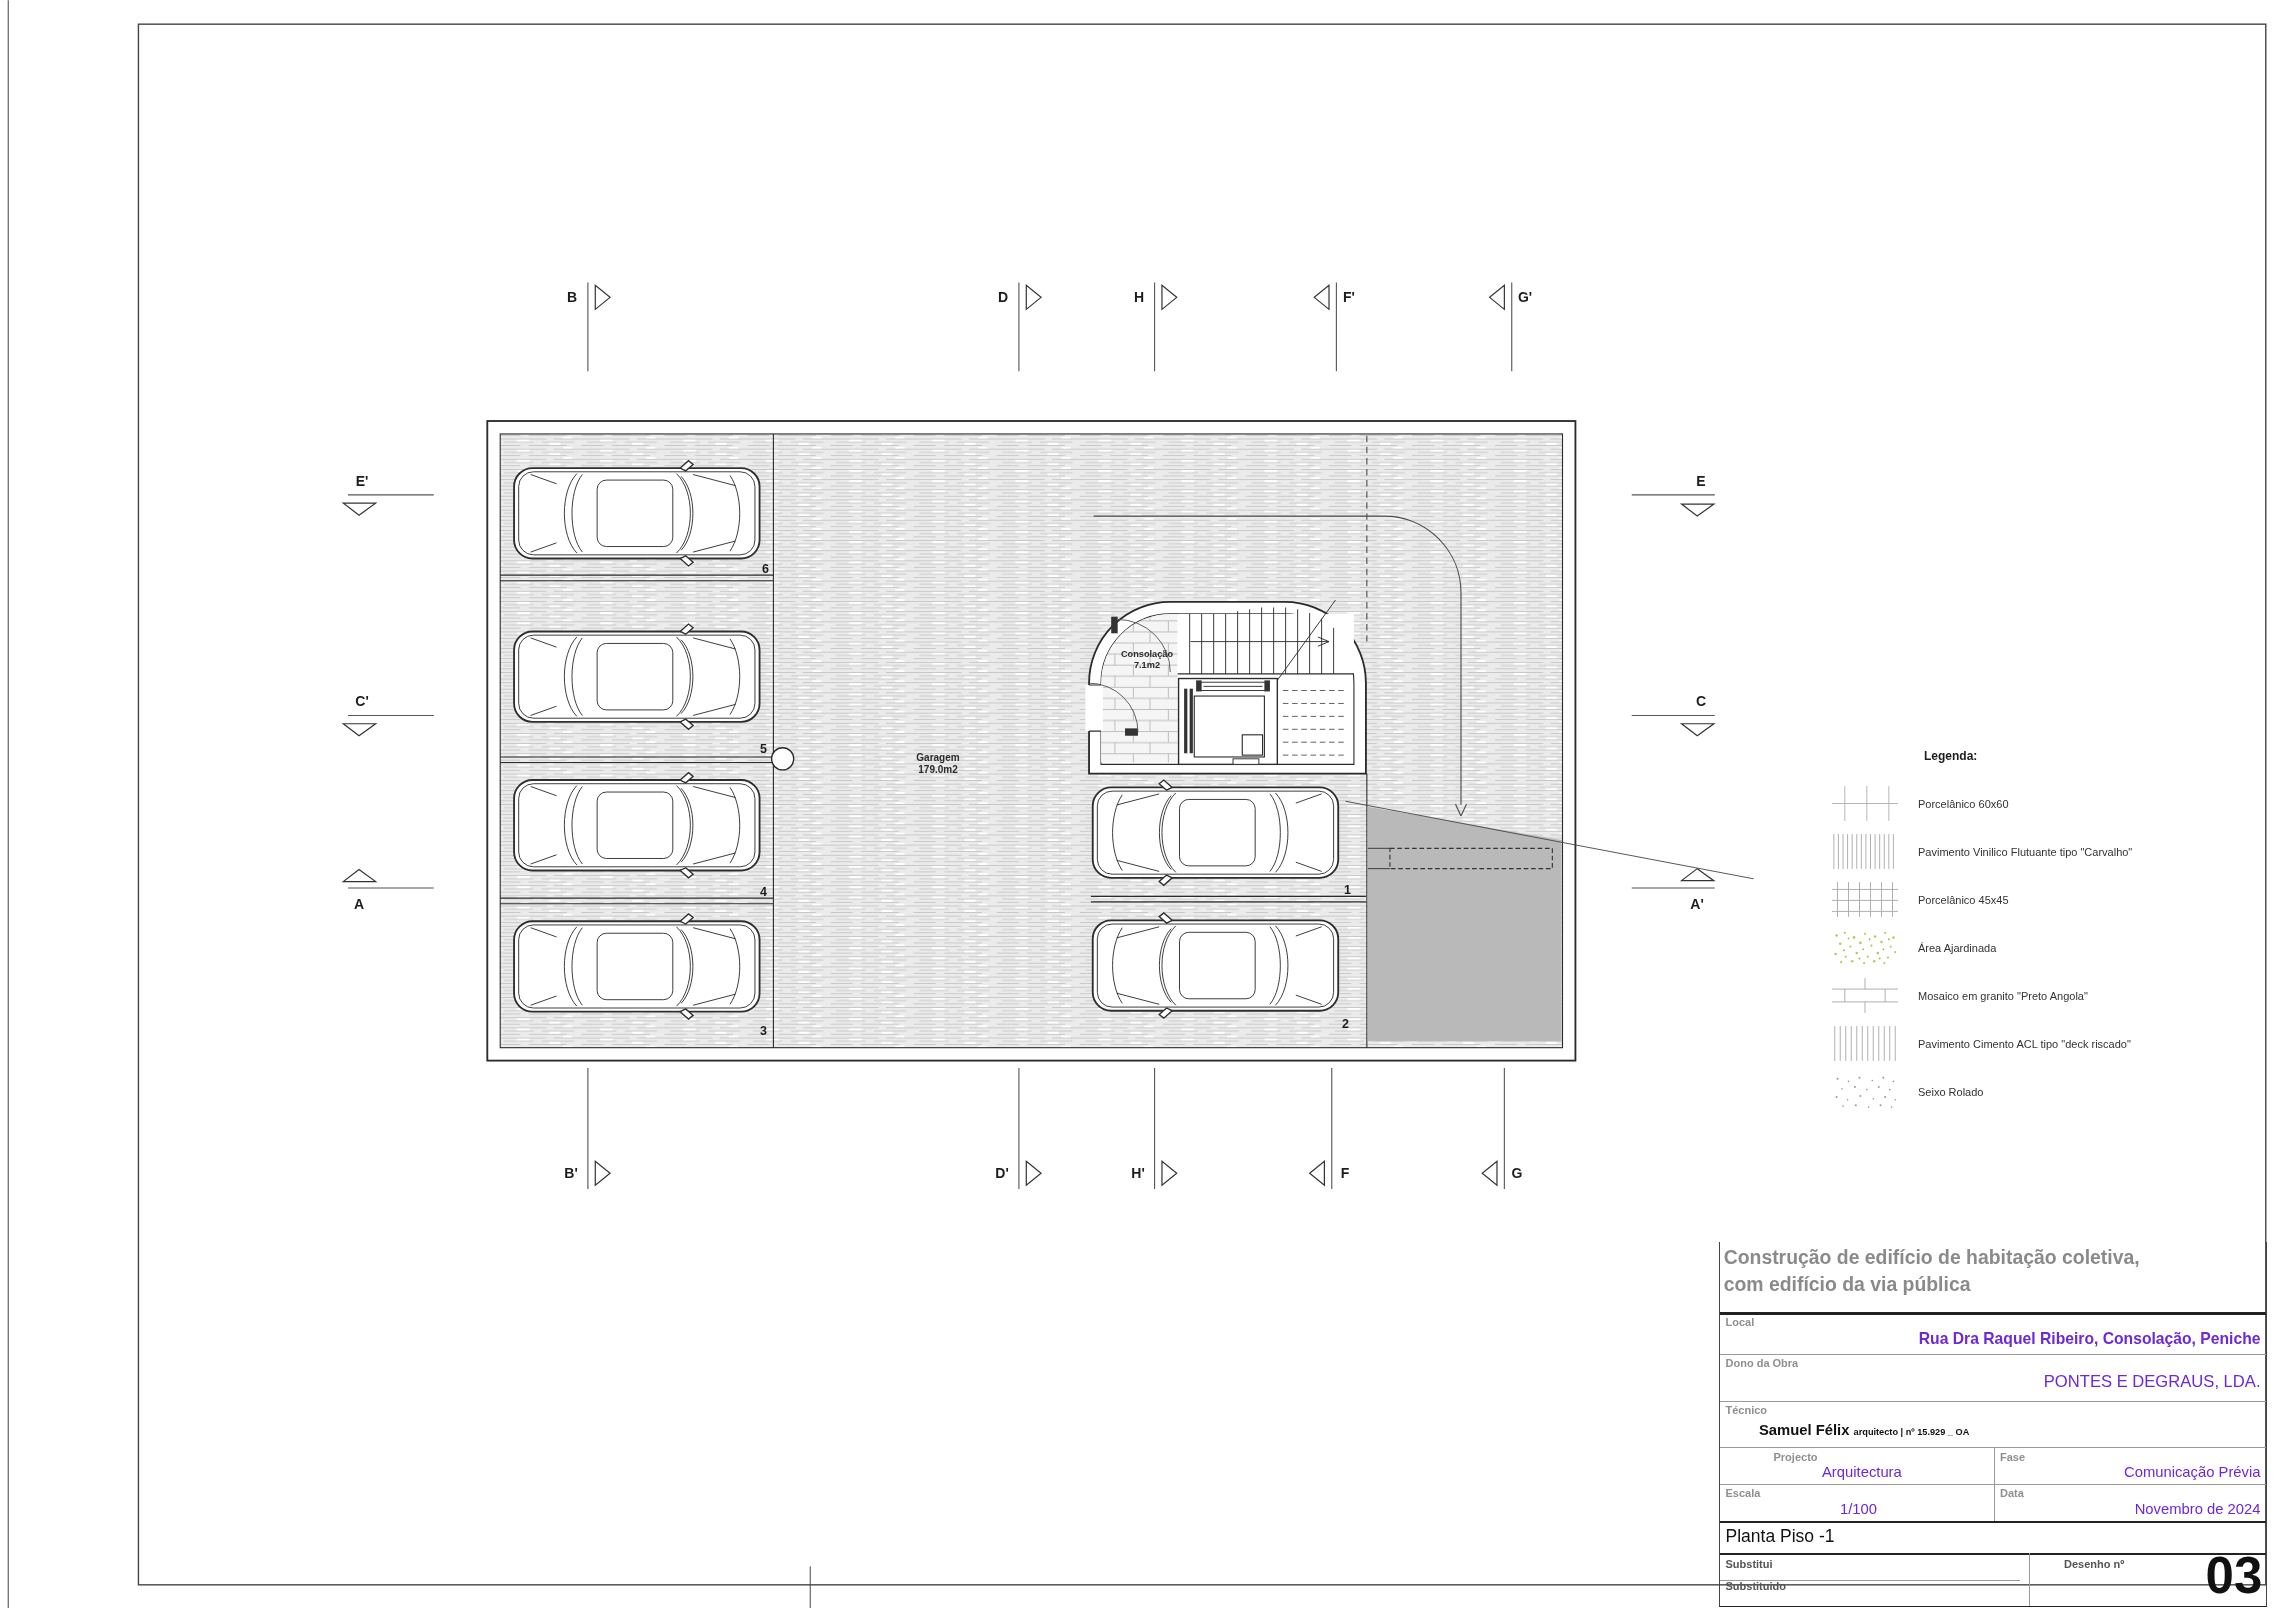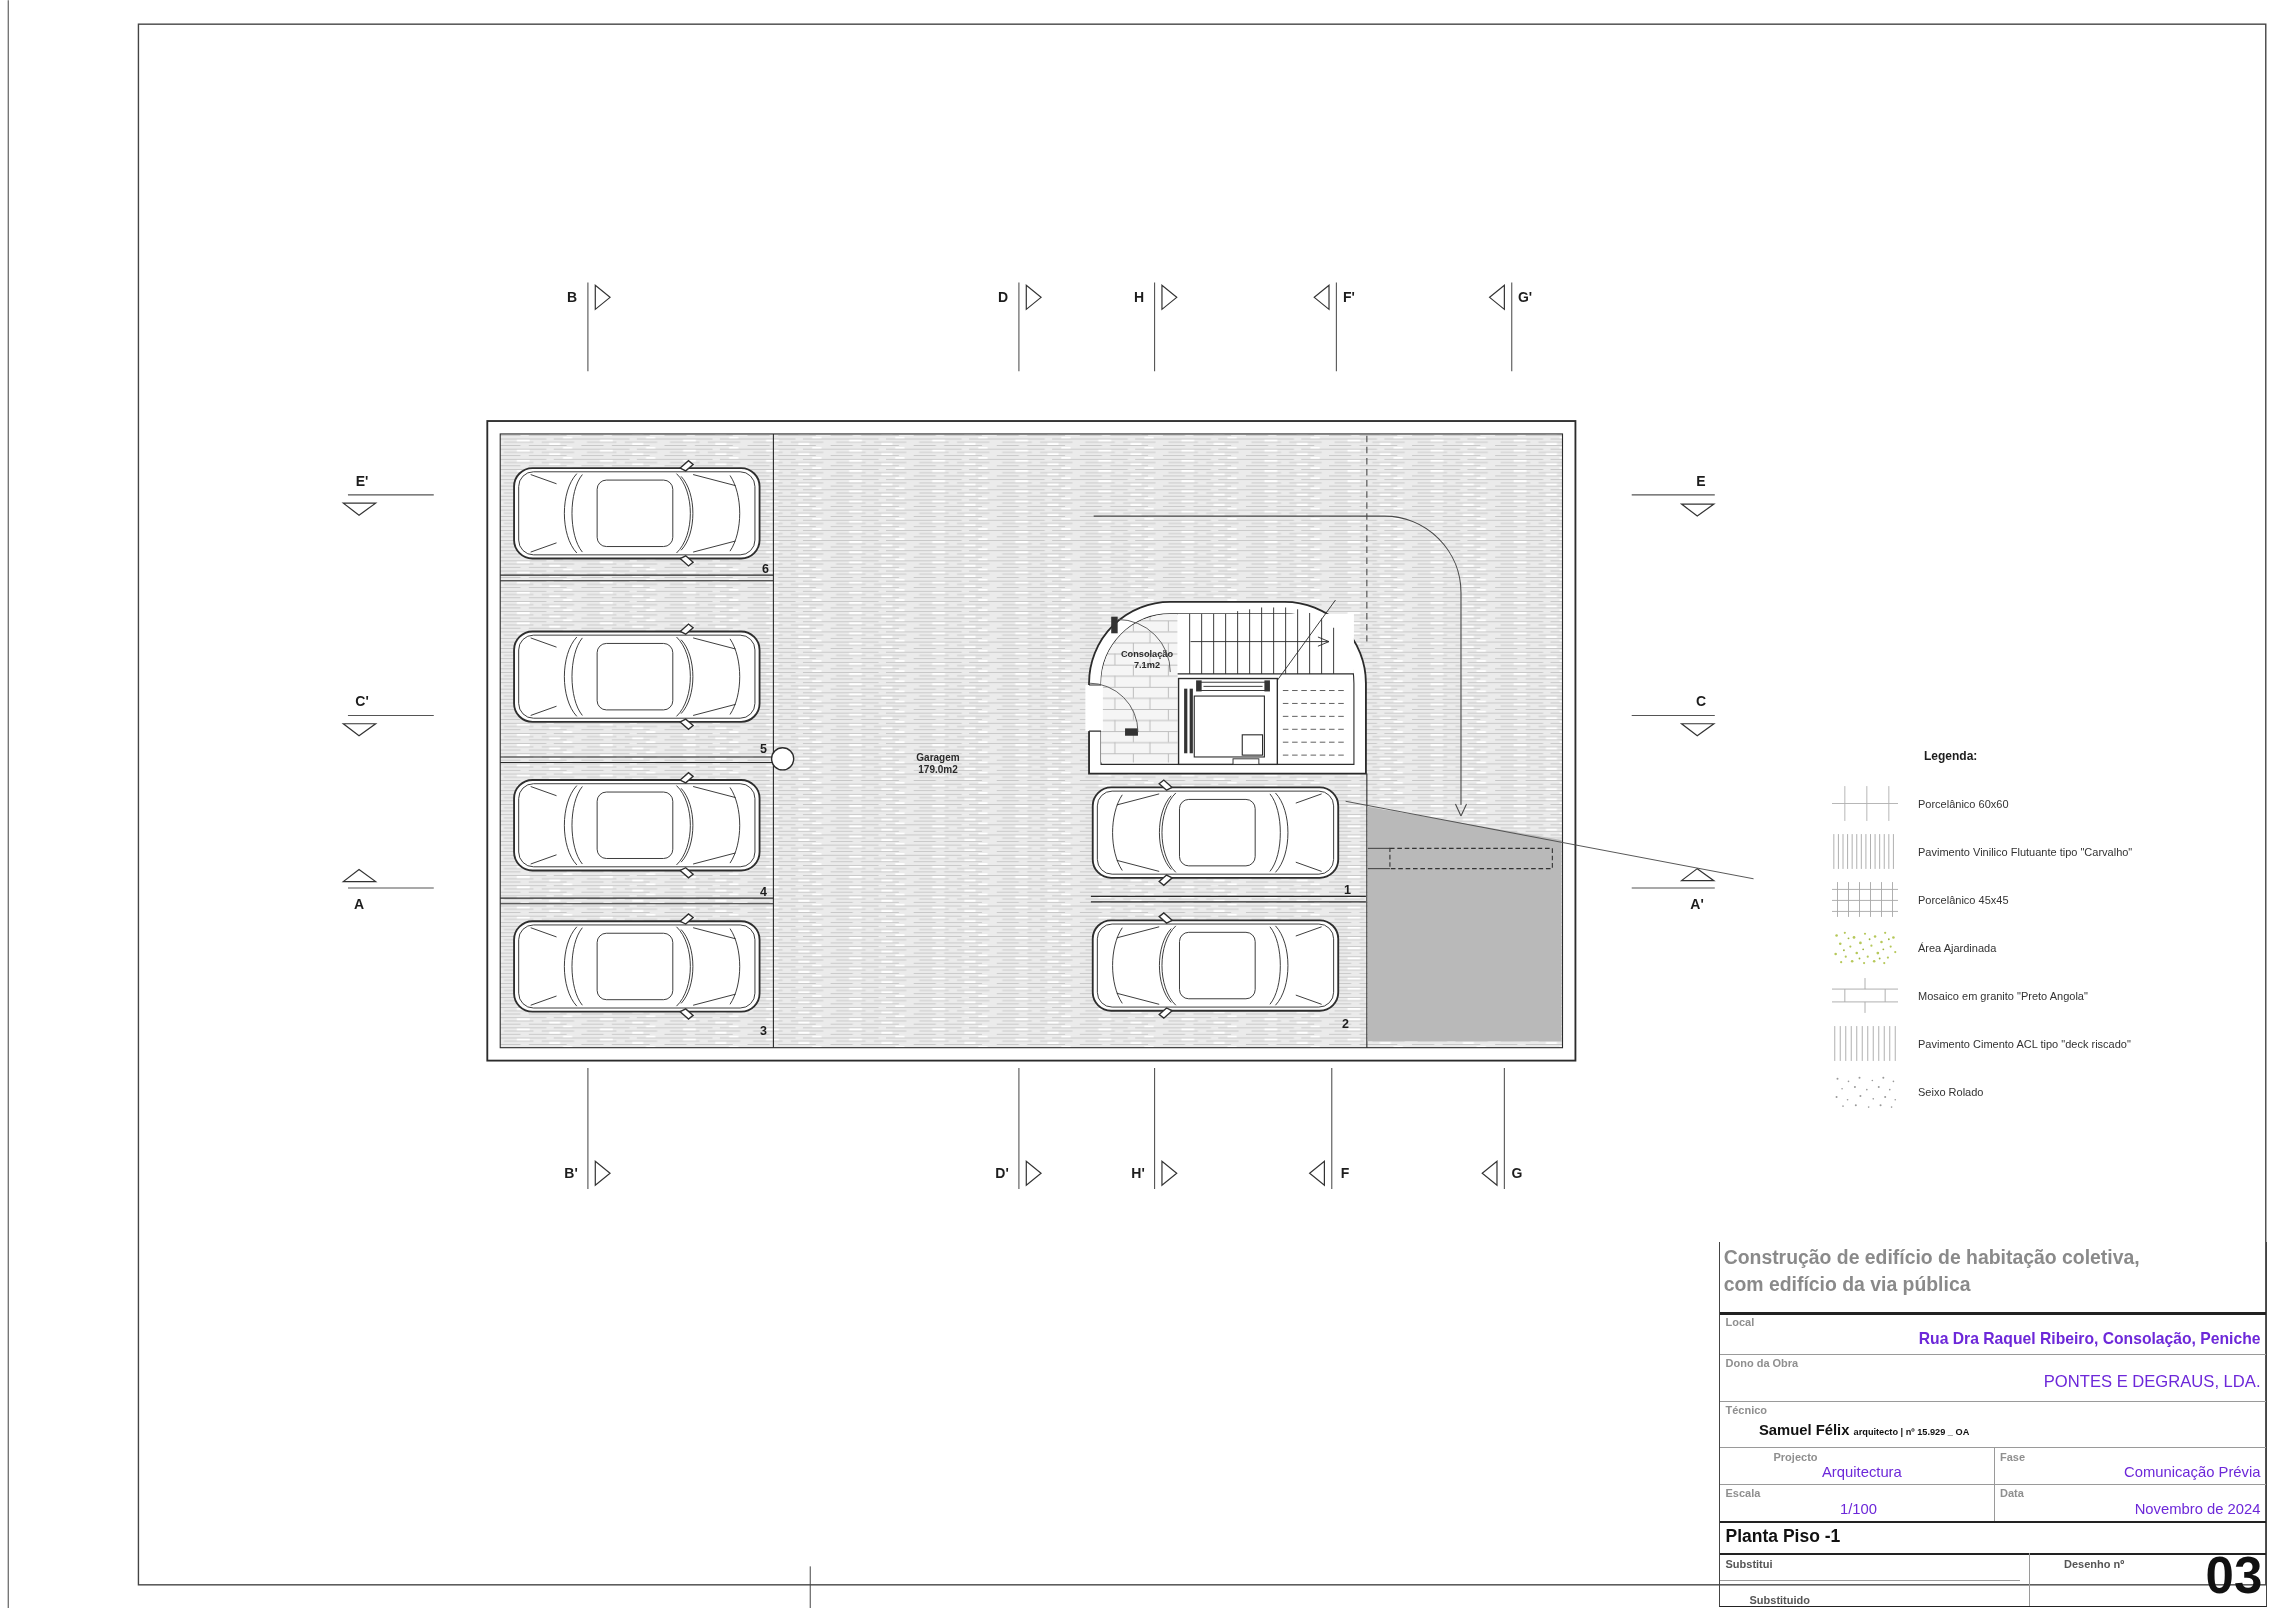--- a/index.html
+++ b/index.html
@@ -393,25 +393,25 @@
     <span class="abs tb-value rt" style="top:222px;">Comunicação Prévia</span>
     <div class="abs hline thin" style="top:242px;"></div>
     <div class="abs vline" style="left:274px;top:205px;height:74px;"></div>
 
     <span class="abs tb-label" style="left:5.5px;top:245px;">Escala</span>
     <span class="abs tb-label" style="left:280px;top:245px;">Data</span>
     <span class="abs tb-value" style="left:120px;top:259px;">1/100</span>
     <span class="abs tb-value rt" style="top:259px;">Novembro de 2024</span>
     <div class="abs hline" style="top:279px;height:2.3px;"></div>
 
-    <span class="abs" style="left:5.5px;top:284px;font-weight:bold;font-size:17.5px;color:#111;">Planta Piso -1</span>
+    <span class="abs" style="left:5.5px;top:284px;font-weight:normal;font-size:17.5px;color:#111;">Planta Piso -1</span>
     <div class="abs hline" style="top:311px;height:2.3px;"></div>
 
     <span class="abs tb-label dark" style="left:5.5px;top:316px;">Substitui</span>
     <div class="abs hline thin" style="top:338px;width:300px;"></div>
-    <span class="abs tb-label dark" style="left:5.5px;top:352px;margin-left:24px;">Substituido</span>
+    <span class="abs tb-label dark" style="left:5.5px;top:338px;">Substituido</span>
     <div class="abs vline" style="left:309px;top:311px;height:53px;"></div>
     <span class="abs tb-label dark" style="left:317px;top:316px;padding-left:27px;">Desenho nº</span>
     <span class="abs big-num">03</span>
   </div>
 
 </div>
 
 
 </body></html>

